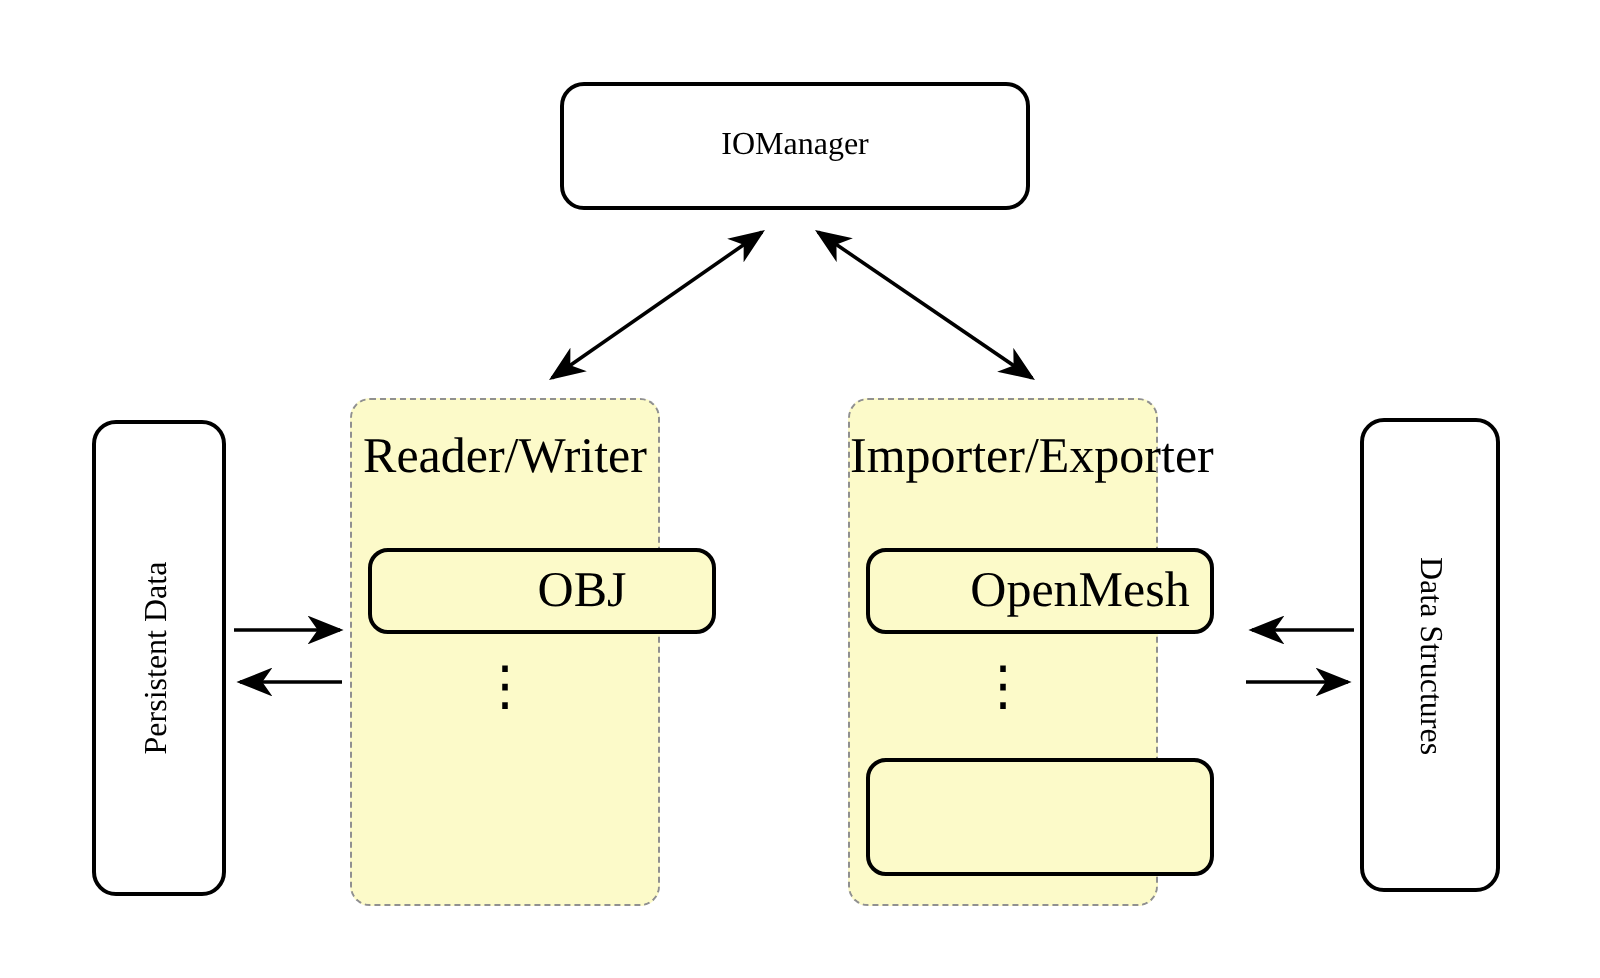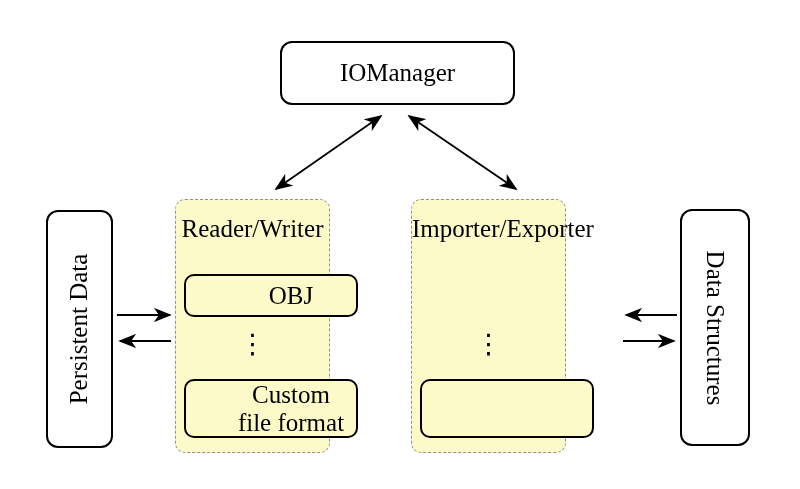--- a/index.html
+++ b/index.html
@@ -16,21 +16,21 @@
   
   .node {
     position: absolute;
     box-sizing: border-box;
     border: 2.5px solid var(--box-border, #000000);
     border-radius: 12px;
     background: #ffffff;
     display: flex;
     align-items: center;
     justify-content: center;
-    font-size: 25px;
+    font-size: 16px;
   }
   #iomanager { left: 280px; top: 41px; width: 235px; height: 64px; }
   #persistent-data { left: 46px; top: 210px; width: 67px; height: 238px; }
   #data-structures { left: 680px; top: 209px; width: 70px; height: 237px; }
 
   .vlabel { white-space: nowrap; }
   .rot-ccw { transform: rotate(-90deg); }
   .rot-cw  { transform: rotate(90deg); }
 
   
@@ -38,21 +38,21 @@
     position: absolute;
     box-sizing: border-box;
     top: 199px;
     width: 155px;
     height: 254px;
     background: var(--container-fill, #fcfac9);
     border: 1.5px dashed var(--container-border, #909090);
     border-radius: 10px;
   }
   #reader-writer { left: 175px; }
-  #importer-exporter { left: 411px; }
+  #importer-exporter { left: 424px; }
 
   .group-title {
     position: absolute;
     top: 15px; left: 0; right: 0;
     text-align: center;
     font-size: 25px;
   }
 
   
   .item {
@@ -123,26 +123,25 @@
   <div class="node" id="data-structures">
     <span class="vlabel rot-cw">Data Structures</span>
   </div>
 
   <div class="group" id="reader-writer">
     <div class="group-title">Reader/Writer</div>
     <div class="item top">
       <span>OBJ</span>
     </div>
     <div class="dots">⋮</div>
-    <div class="item bottom">
-      <span>Custom</span>
-      <span>file format</span>
-    </div>
   </div>
 
   <div class="group" id="importer-exporter">
     <div class="group-title">Importer/Exporter</div>
+    <div class="item top">
+      <span>OpenMesh</span>
+    </div>
     <div class="dots">⋮</div>
     <div class="item bottom">
     </div>
   </div>
 
 </div>
 
 </body></html>

